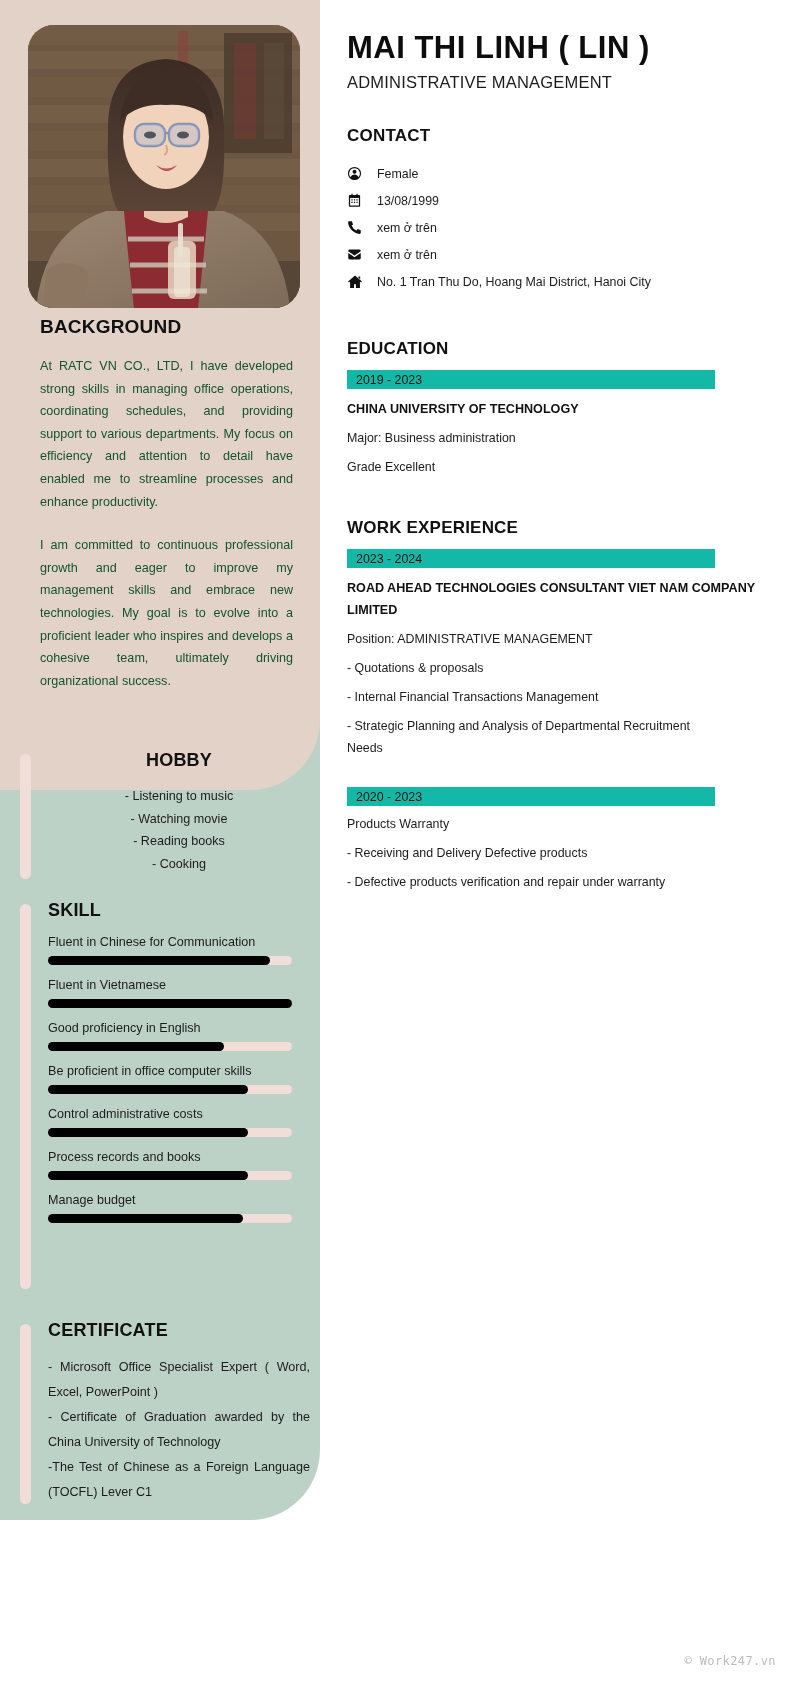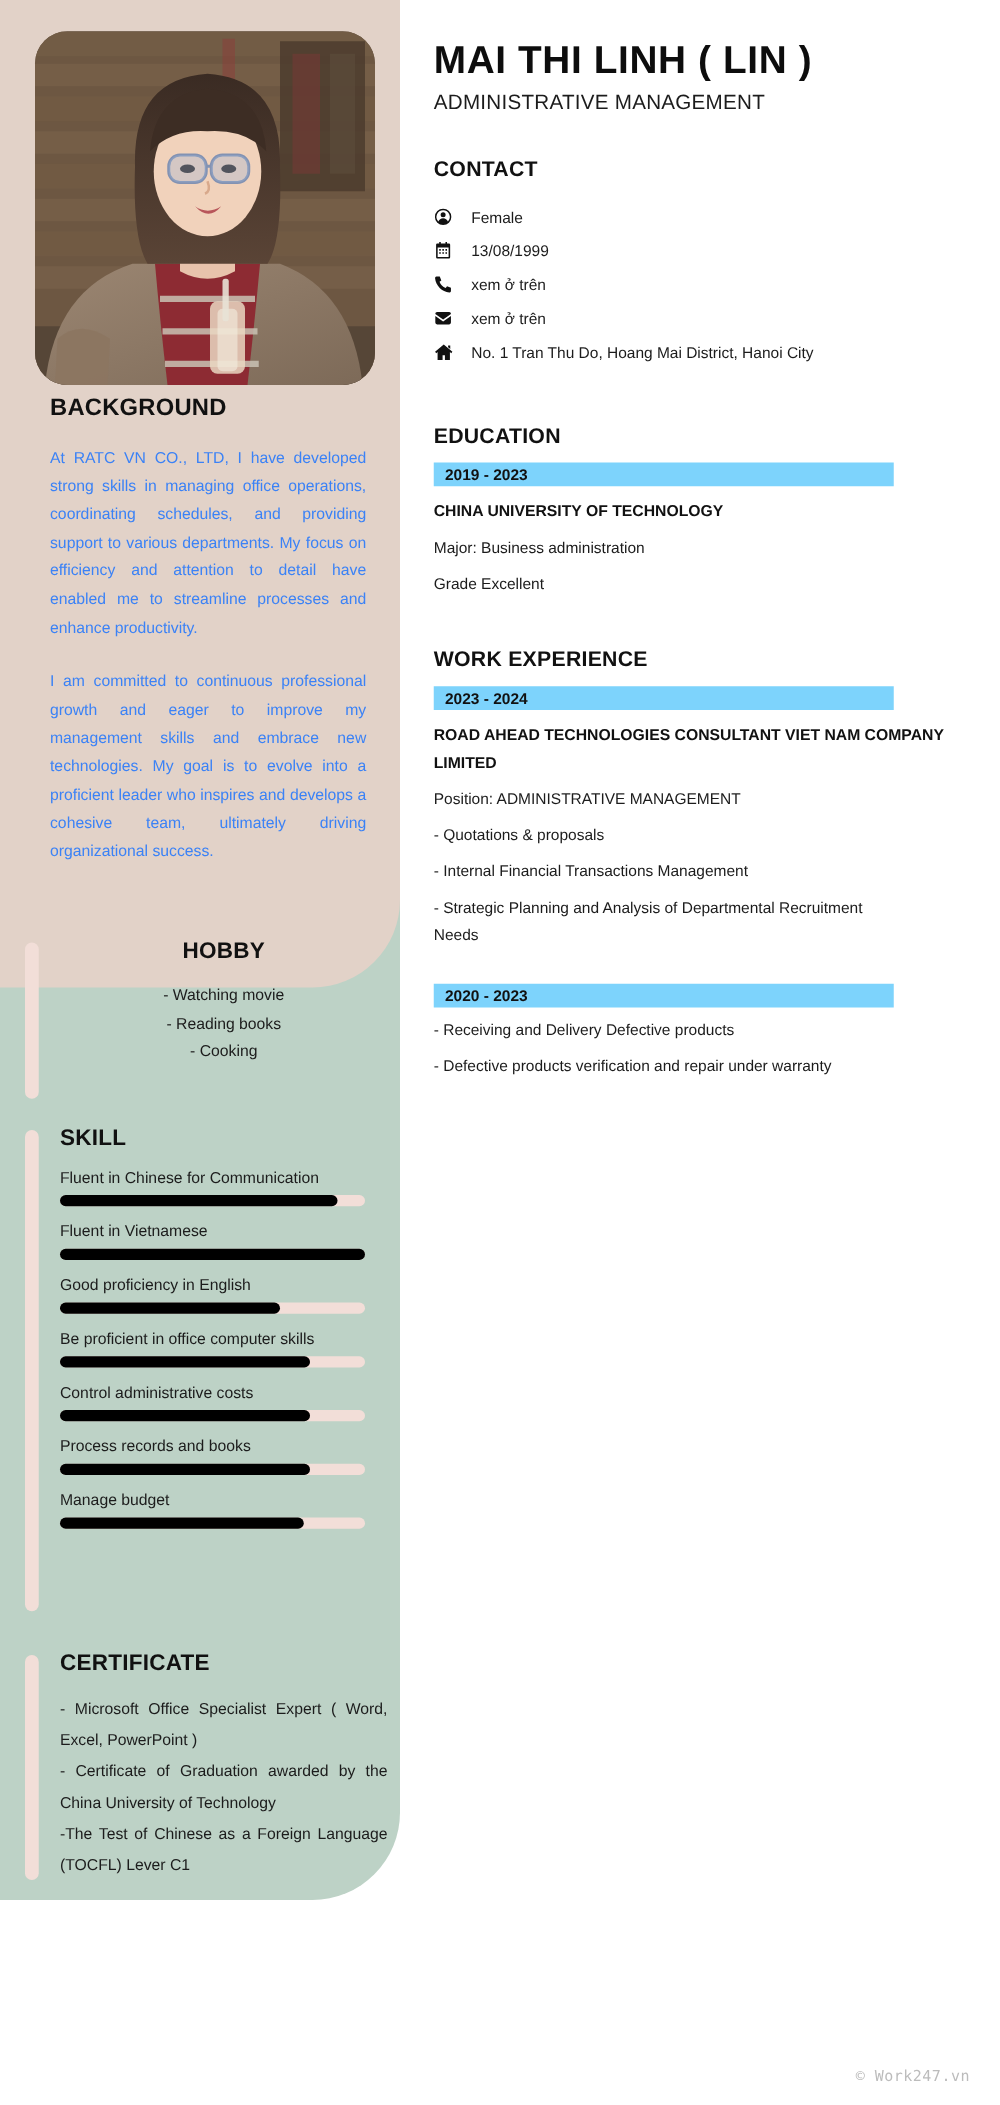--- a/index.html
+++ b/index.html
@@ -66,21 +66,21 @@
   h2.left-title {
     font-size: 19px;
     font-weight: bold;
     letter-spacing: .2px;
     color: #111;
     margin-bottom: 17px;
   }
   .bg-para {
     font-size: 12.6px;
     line-height: 22.6px;
-    color: #3b82f6;
+    color: #14532d;
     text-align: justify;
   }
   .bg-para + .bg-para { margin-top: 21px; }
 
   
   .green-section {
     position: absolute;
     left: 20px;
     width: 290px;
   }
@@ -178,26 +178,26 @@
   .c-txt {
     font-size: 12.4px;
     color: #1c1c1c;
   }
   #edu-head { margin-top: 44px; }
   #work-head { margin-top: 40px; }
   .date-bar {
     margin-top: 11px;
     width: 368px;
     height: 19px;
-    background: #7dd3fc;
+    background: #14b8a6;
     display: flex;
     align-items: center;
     padding-left: 9px;
     font-size: 12.4px;
-    font-weight: bold;
+    font-weight: normal;
     color: #111;
   }
   .org {
     margin-top: 9px;
     font-size: 12.6px;
     font-weight: bold;
     color: #111;
     line-height: 22px;
   }
   .rline {
@@ -308,20 +308,21 @@
       <div class="bg-block">
         <h2 class="left-title">BACKGROUND</h2>
         <p class="bg-para">At RATC VN CO., LTD, I have developed strong skills in managing office operations, coordinating schedules, and providing support to various departments. My focus on efficiency and attention to detail have enabled me to streamline processes and enhance productivity.</p>
         <p class="bg-para">I am committed to continuous professional growth and eager to improve my management skills and embrace new technologies. My goal is to evolve into a proficient leader who inspires and develops a cohesive team, ultimately driving organizational success.</p>
       </div>
 
       <div class="green-section" style="top:750px;text-align:center;">
         <div class="pill" style="height:125px;"></div>
         <div class="gs-inner">
           <div class="gs-title">HOBBY</div>
+          <div class="li">- Listening to music</div>
           <div class="li">- Watching movie</div>
           <div class="li">- Reading books</div>
           <div class="li">- Cooking</div>
         </div>
       </div>
 
       <div class="green-section" style="top:900px;">
         <div class="pill" style="height:385px;"></div>
         <div class="gs-inner">
           <div class="gs-title">SKILL</div>
@@ -444,19 +445,20 @@
       <div class="rline">Position: ADMINISTRATIVE MANAGEMENT</div>
       <div class="rline">- Quotations &amp; proposals</div>
       <div class="rline">- Internal Financial Transactions Management</div>
       <div class="rline">- Strategic Planning and Analysis of Departmental Recruitment Needs</div>
     </div>
 
     <div class="gap"></div>
 
     <div>
       <div class="date-bar">2020 - 2023</div>
+      <div class="rline">Products Warranty</div>
       <div class="rline">- Receiving and Delivery Defective products</div>
       <div class="rline">- Defective products verification and repair under warranty</div>
     </div>
   </div>
 
   <div class="watermark">© Work247.vn</div>
 </div>
 
 </body></html>

